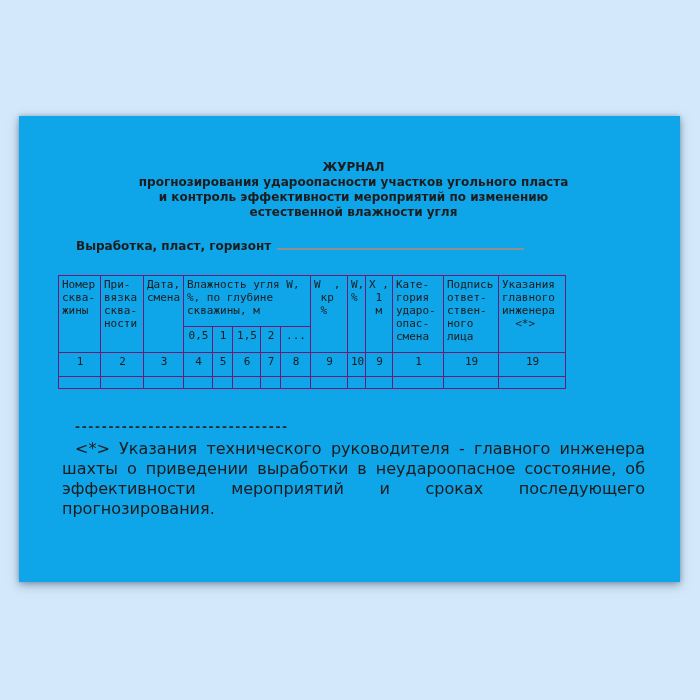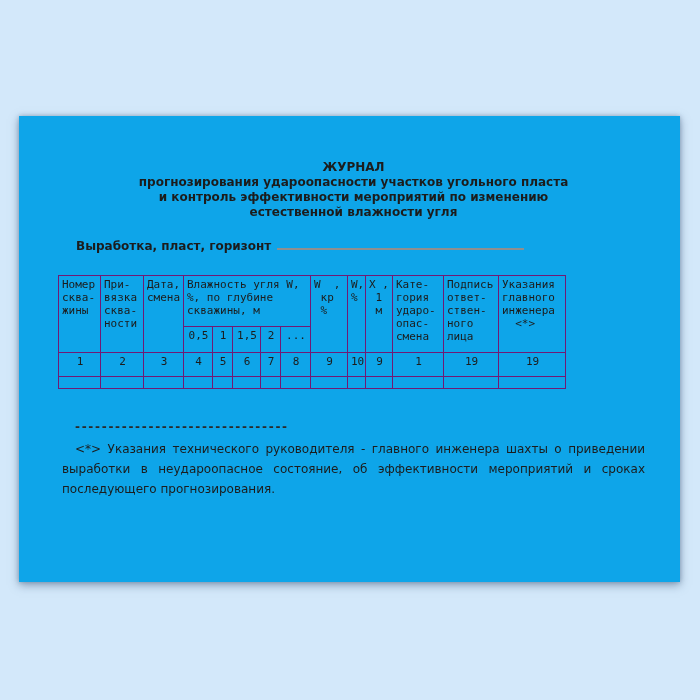--- a/index.html
+++ b/index.html
@@ -40,21 +40,21 @@
   tr.r-empty{height:12px;}
   td.group{text-align:left;}
   td.sub{text-align:center;vertical-align:middle;padding:0;margin-left:12px;}
   td.num{text-align:center;vertical-align:middle;padding:0;}
   .separator{
     margin-top:31px;padding-left:13px;
     font-size:12px;font-weight:bold;letter-spacing:1.7px;color:#2a2a2a;
     white-space:nowrap;overflow:hidden;
   }
   .footnote{
-    margin-top:5px;font-size:12px;line-height:20px;
+    margin-top:5px;font-size:16px;line-height:20px;
     text-align:justify;text-indent:13px;
   }
 </style>
 </head>
 <body>
 
 <div class="page">
   <div class="content">
 
     <div class="title">

